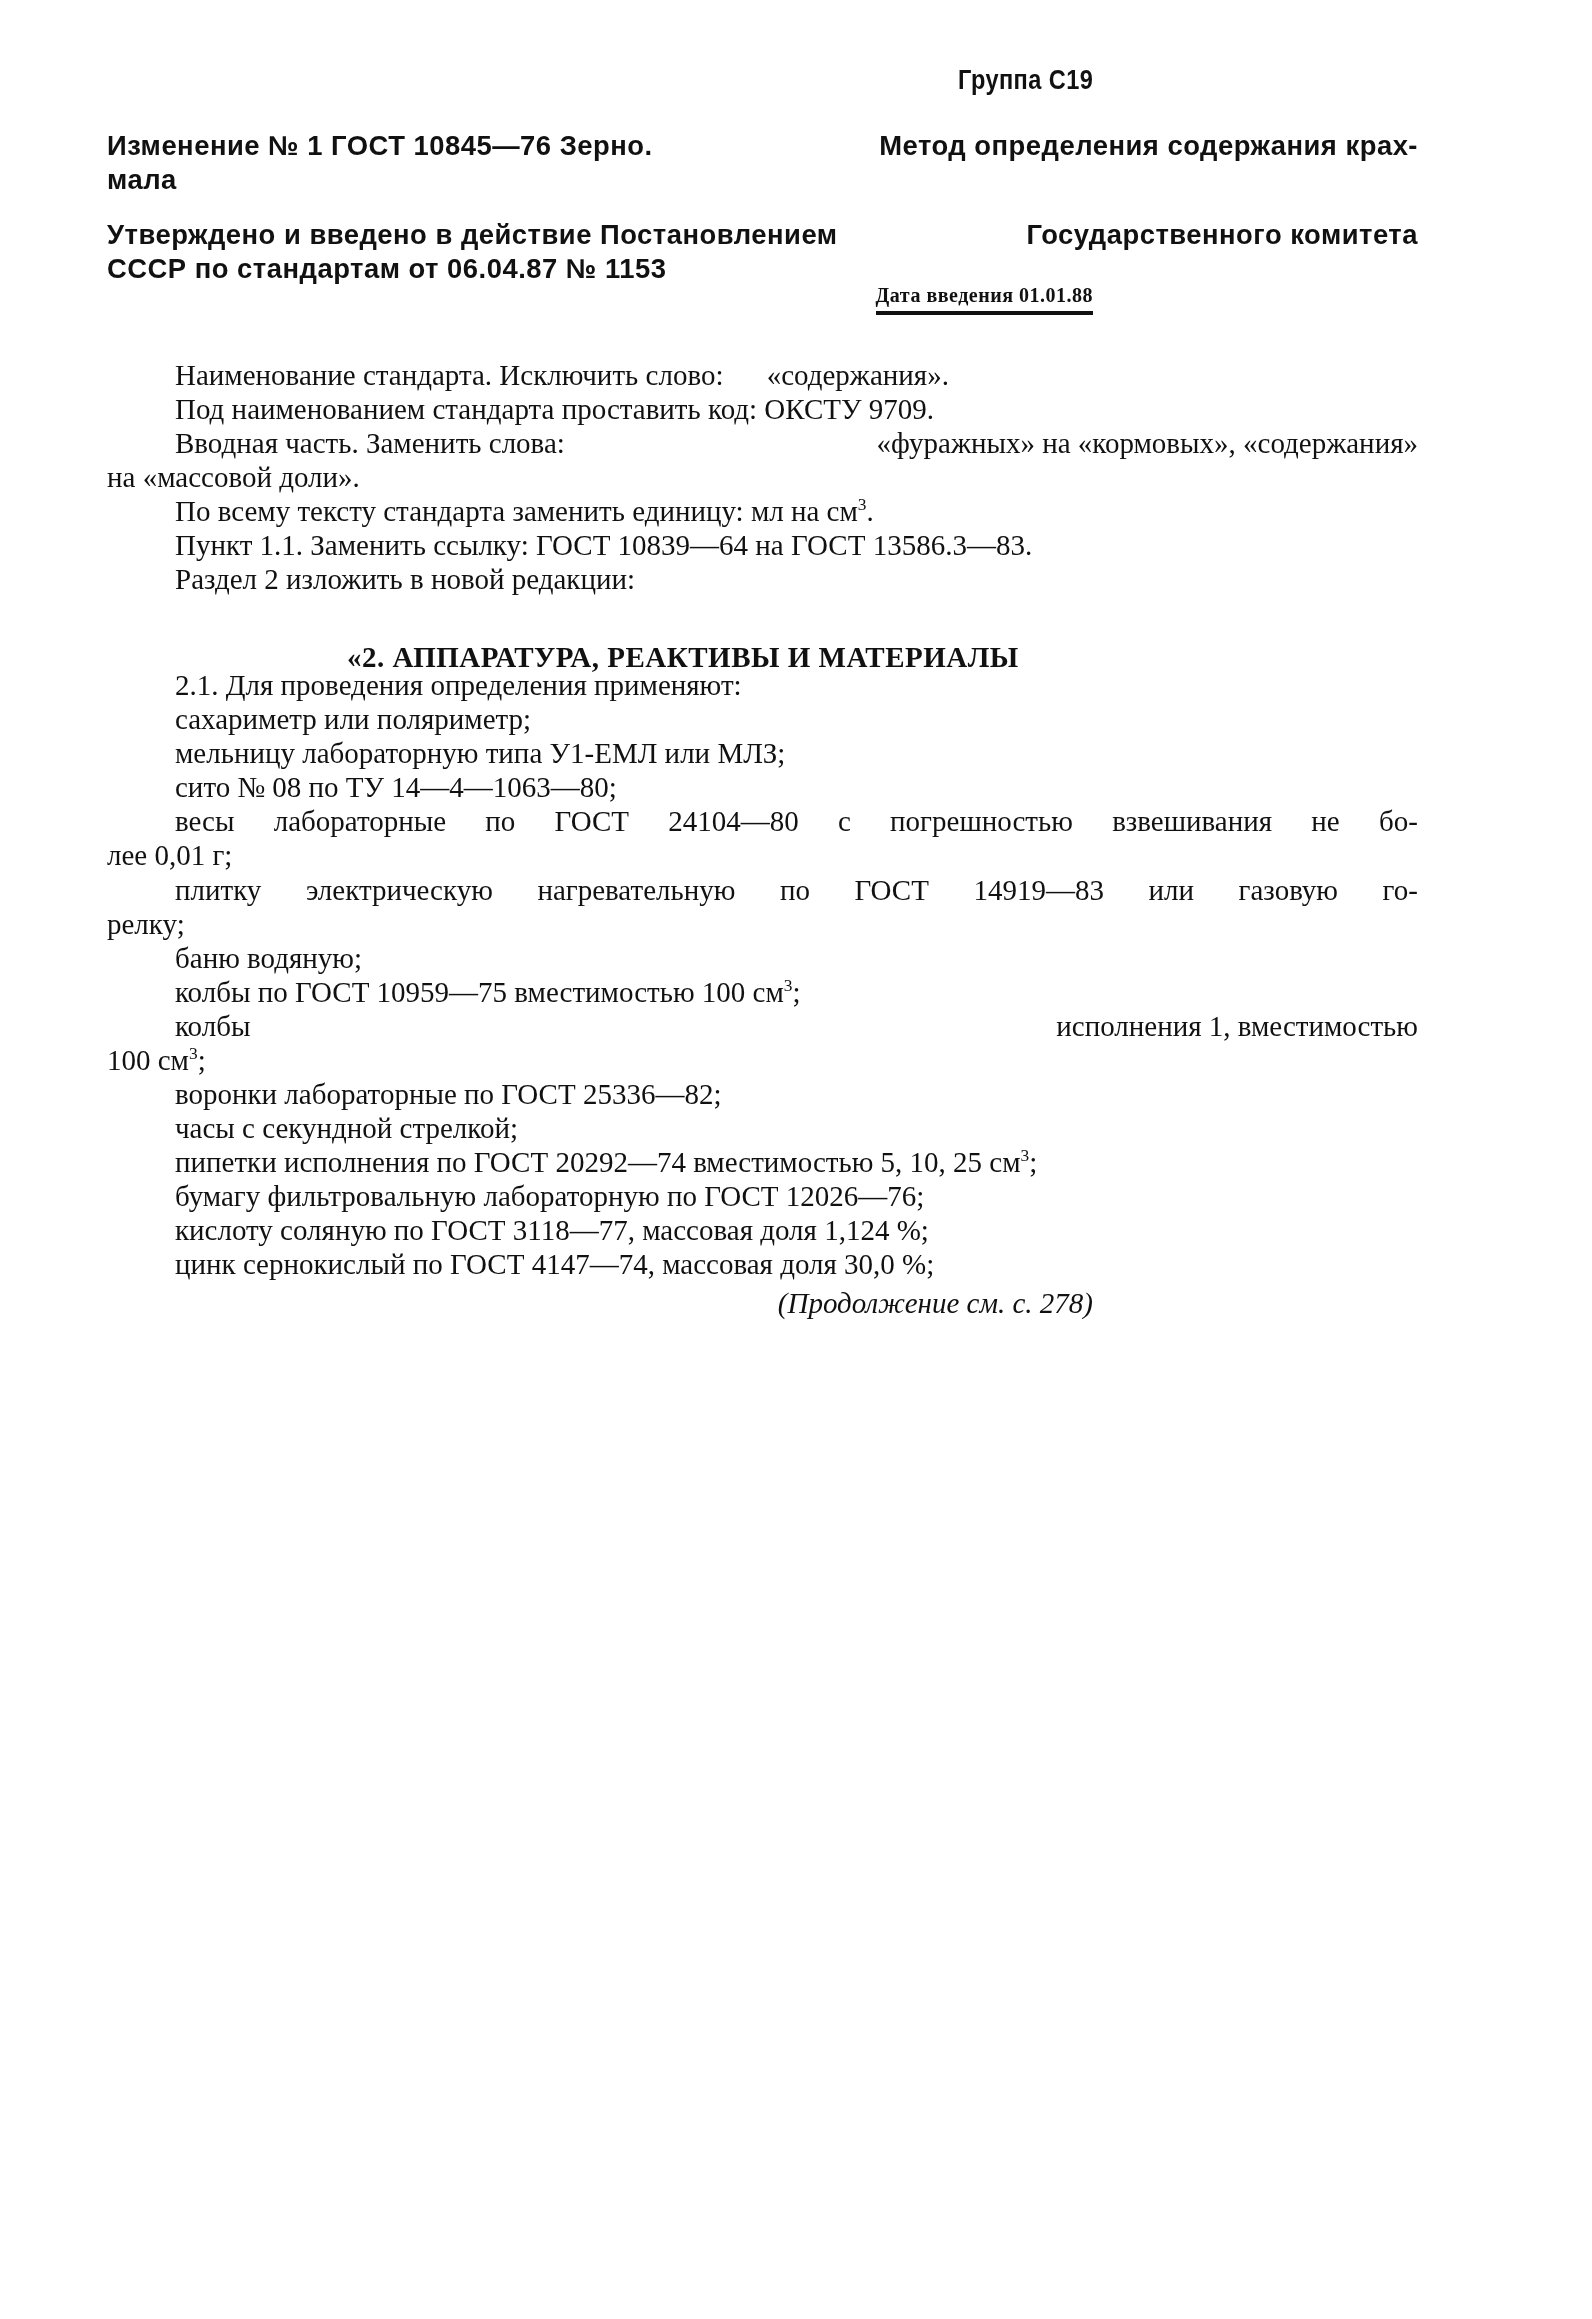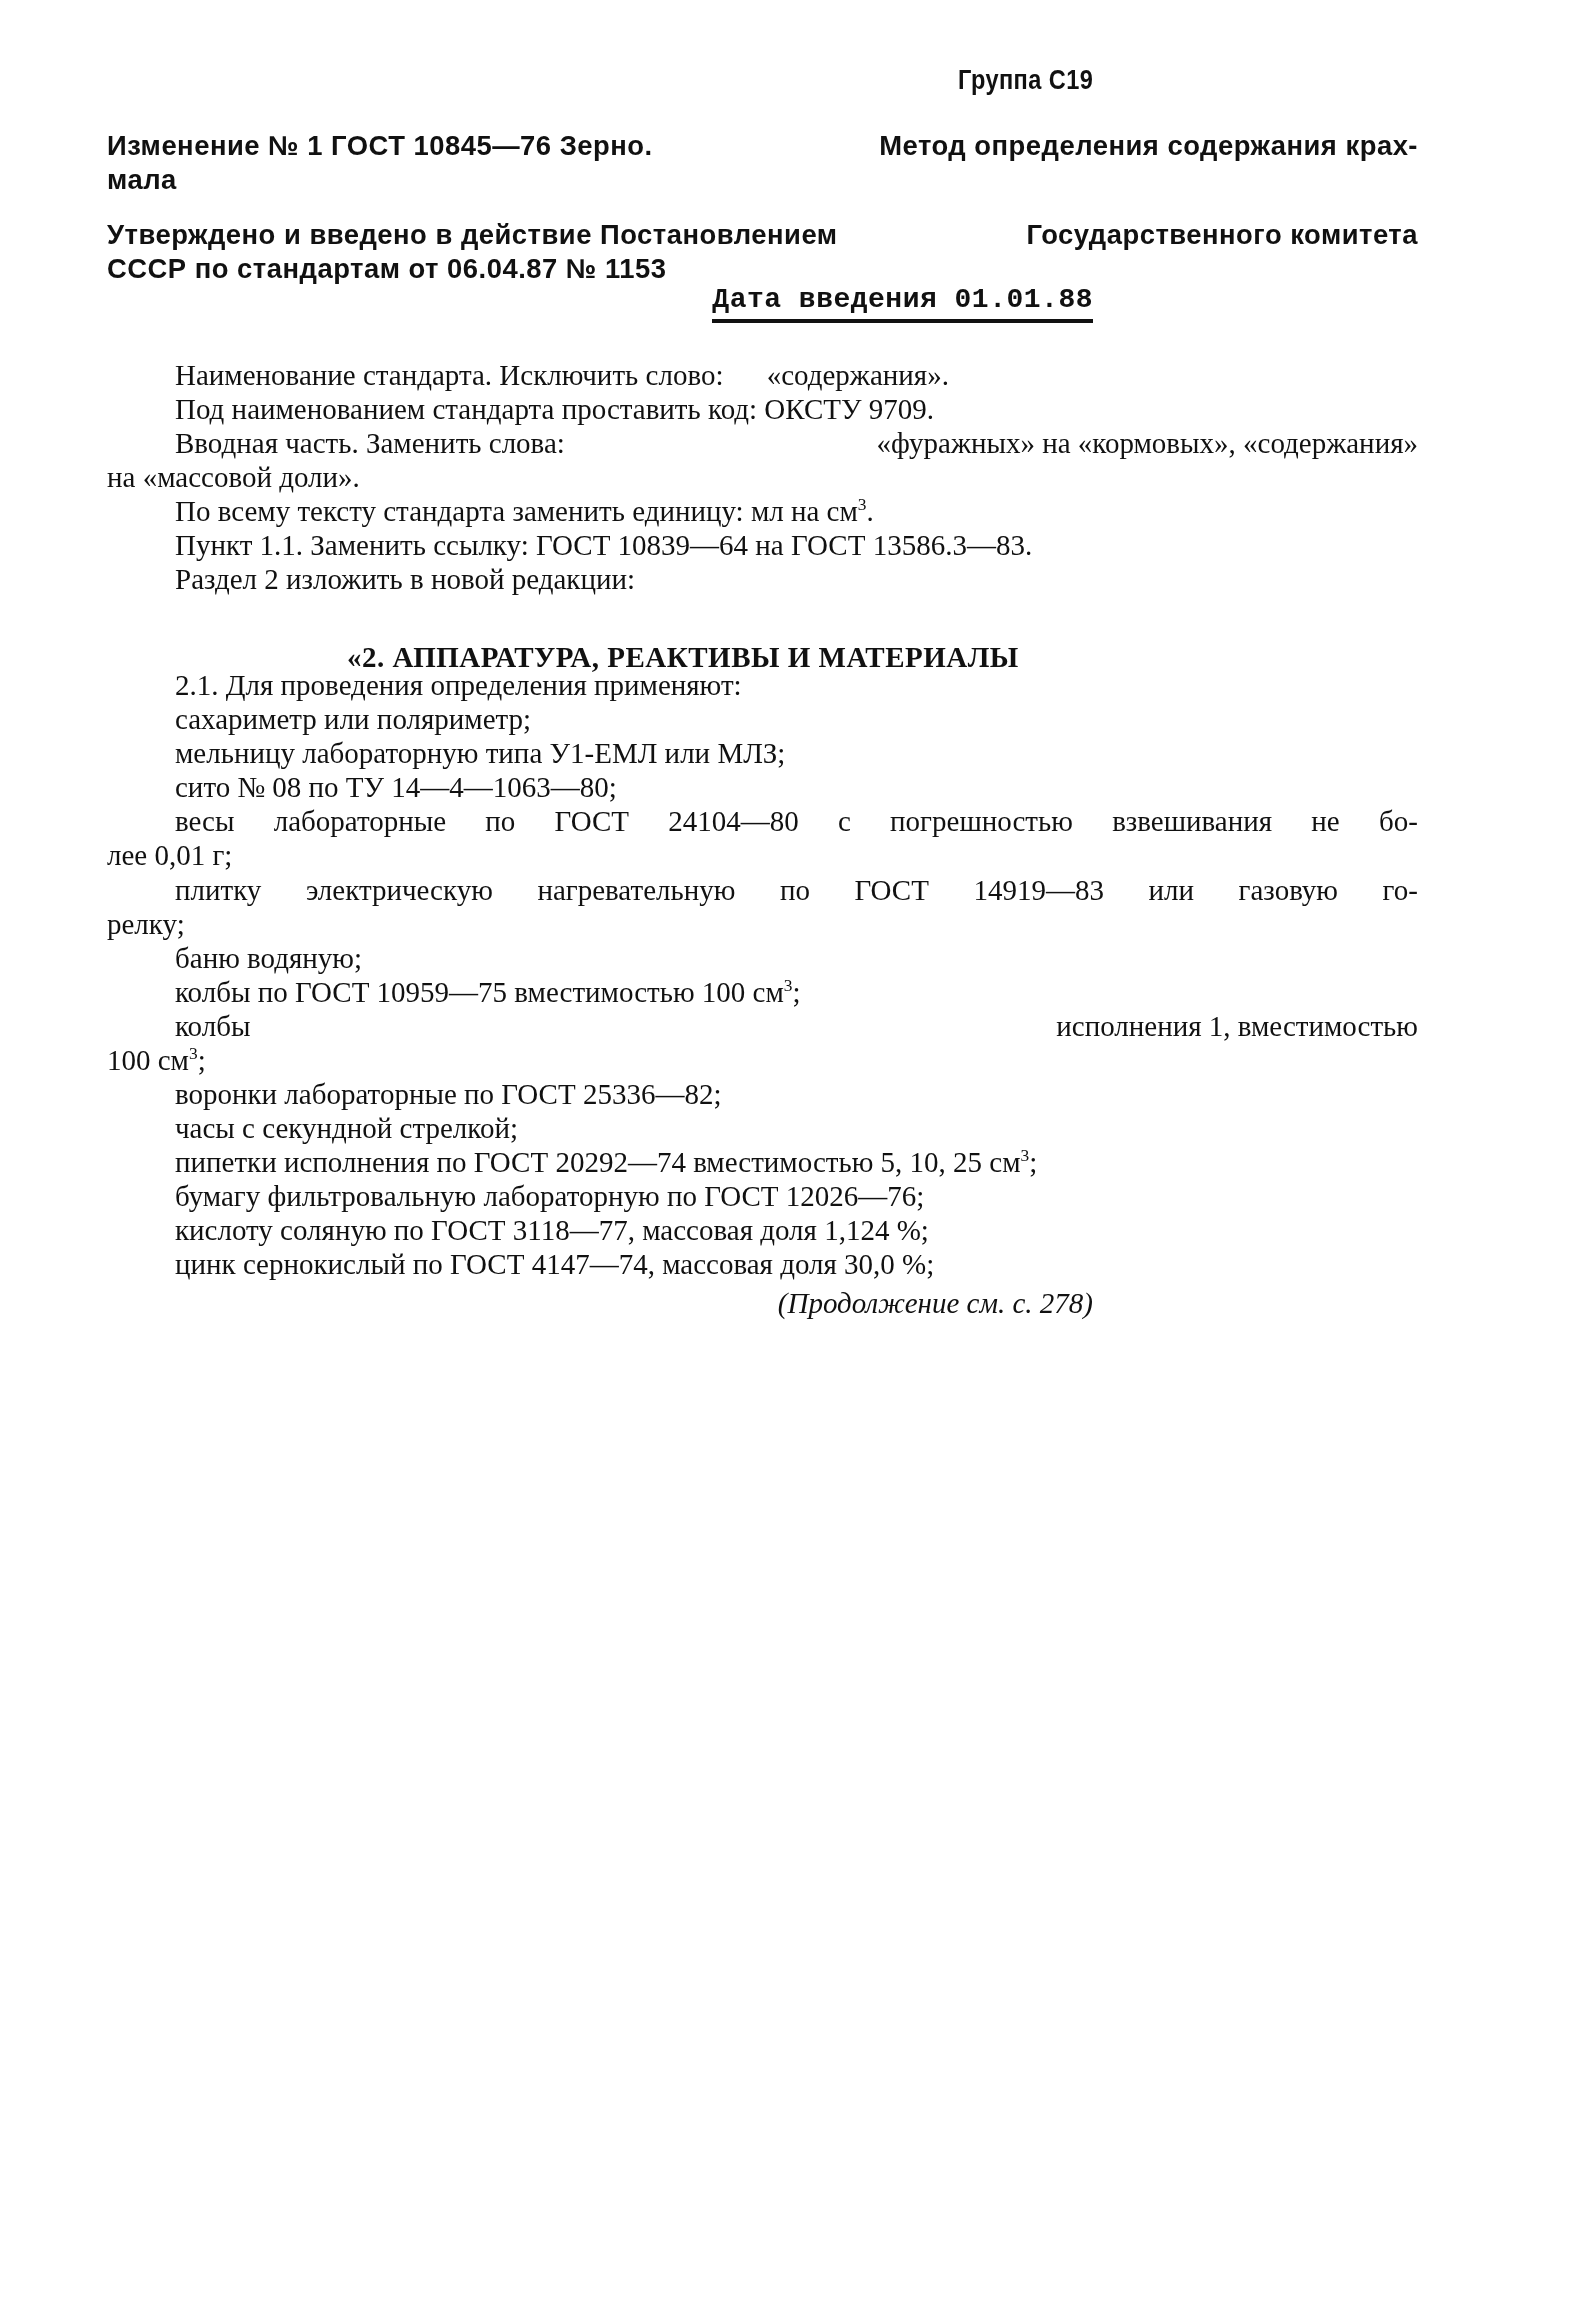--- a/index.html
+++ b/index.html
@@ -14,22 +14,22 @@
     font-family: "Liberation Sans", "DejaVu Sans", sans-serif;
     font-weight: bold; font-size: 27.4px; transform: scaleX(0.86); transform-origin: left top;
     letter-spacing: 0.5px;
   }
   .group { right: 175px; top: 64px; transform-origin: right top; }
   .title-block { left: 107px; top: 129px; width: 1311px; }
   .title-line { display: block; white-space: nowrap; height: 34px; line-height: 34px; }
   .justify { display: flex; justify-content: space-between; }
   .date-wrap { right: 175px; top: 284px; text-align: right; }
   .date-text {
-    font-family: Liberation Mono, monospace;
-    font-weight: bold; font-size: 28px; letter-spacing: 0.5px;
+    font-family: Liberation Serif, serif;
+    font-weight: bold; font-size: 20px; letter-spacing: 0.5px;
   }
   .date-rule { height: 3.8px; background: #111; margin-top: 3.8px; }
 
   .body-text { font-size: 29px; line-height: 34px; }
   .line { position: absolute; white-space: nowrap; }
   .indent { left: 175px; }
   .hang { left: 107px; }
   .full { left: 175px; width: 1243px; display: flex; justify-content: space-between; }
   .b { font-weight: normal; margin-left: 36px; }
   .sect {

